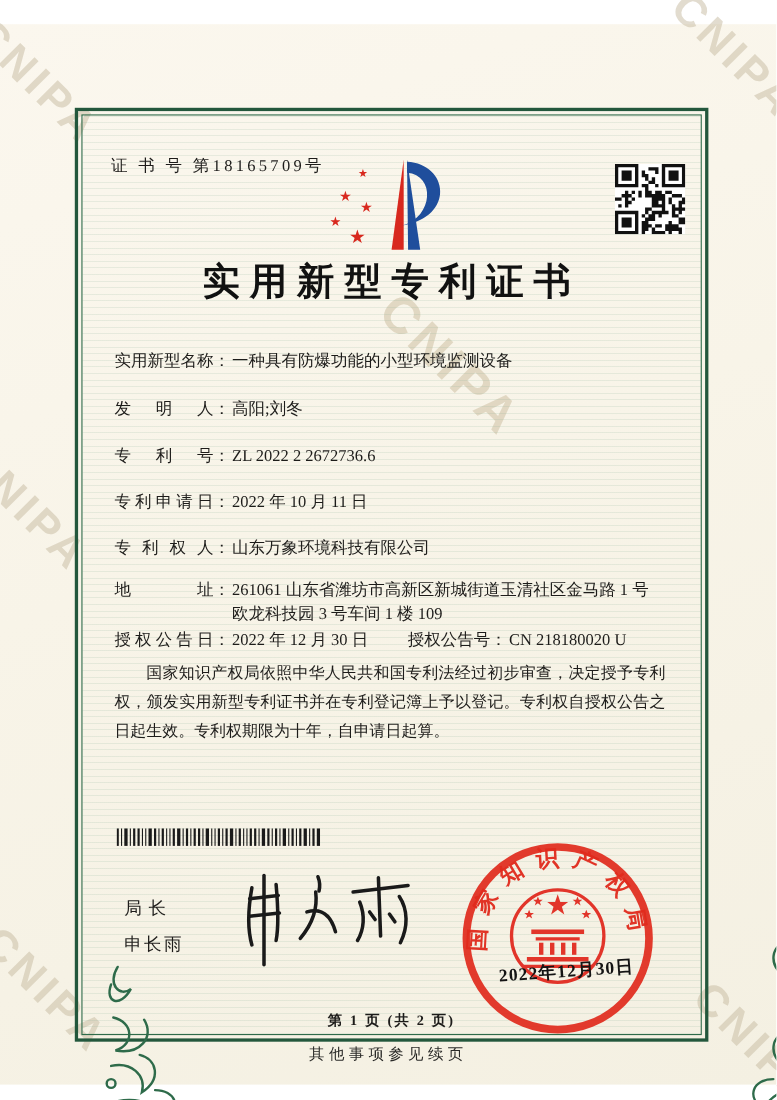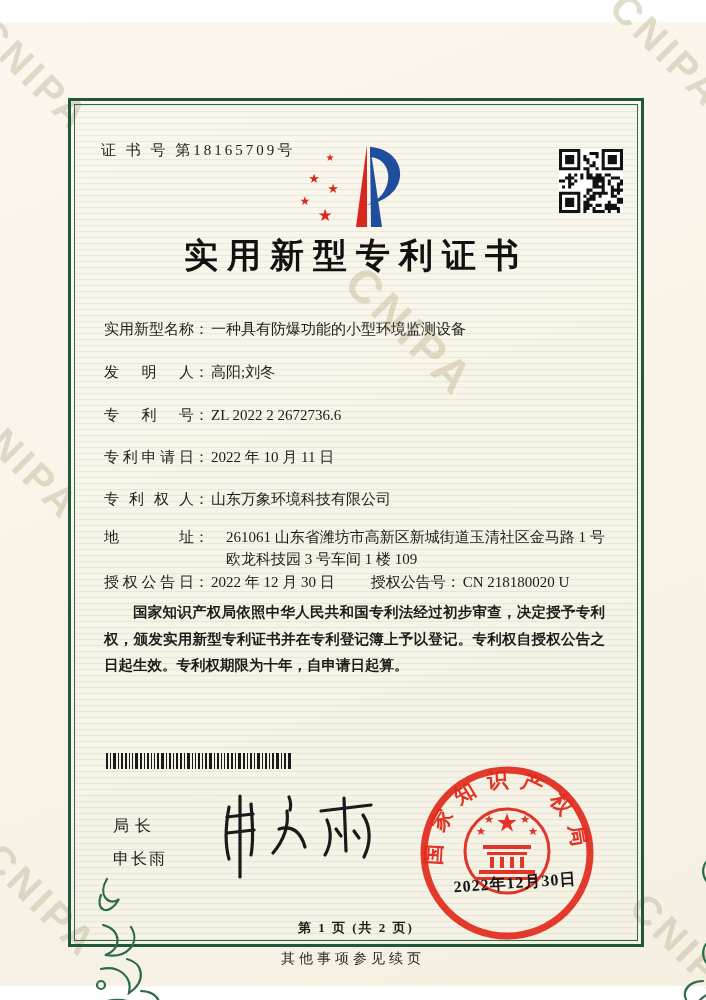--- a/index.html
+++ b/index.html
@@ -22,26 +22,26 @@
   .content{position:absolute;inset:0;z-index:3;color:#1d1c1a;}
   .certno{position:absolute;left:30px;top:40px;font-size:15px;letter-spacing:3px;}
   .logo{position:absolute;left:225px;top:38px;width:120px;height:96px;}
   .qr{position:absolute;left:488px;top:48px;width:64px;height:64px;}
   .title{position:absolute;left:0;right:0;top:132px;text-align:center;
          font-size:34px;font-weight:bold;letter-spacing:9px;color:#111;}
   .frow{position:absolute;left:33px;right:30px;font-size:15px;line-height:22px;display:flex;}
   .flabel{display:inline-block;width:90px;text-align:justify;text-align-last:justify;flex:none;}
   .colon{flex:none;}
   .fvalue{margin-left:2px;}
-  .addrv{flex:1;margin-left:17px;}
+  .addrv{flex:1;margin-left:2px;}
   .grant-group{display:flex;align-items:center;}
   .grant-group.second{margin-left:36px;}
   .paras{position:absolute;left:33px;right:36px;top:498px;font-size:14.5px;
          line-height:1.83;text-align:justify;}
-  .paras p{margin:0;text-indent:2em;font-weight:bold;}
+  .paras p{margin:0;text-indent:2em;}
   .barcode{position:absolute;left:35px;top:652px;width:185px;height:16px;}
   .officer-title{position:absolute;left:42px;top:715px;font-size:16px;letter-spacing:6px;}
   .officer-name{position:absolute;left:42px;top:748px;font-size:16px;letter-spacing:2px;}
   .signature{position:absolute;left:130px;top:686px;width:185px;height:98px;}
   .seal{position:absolute;left:346px;top:662px;width:180px;height:180px;mix-blend-mode:multiply;}
   .seal-date{position:absolute;left:356px;top:772px;width:176px;text-align:center;
              font-size:16px;font-weight:600;letter-spacing:1px;color:#141414;
              transform:rotate(-4deg);z-index:4;}
   .pagenum{position:absolute;left:0;right:0;top:818px;text-align:center;font-size:13px;letter-spacing:2px;font-weight:bold;}
   .contnote{position:absolute;left:0;right:0;top:928px;text-align:center;

